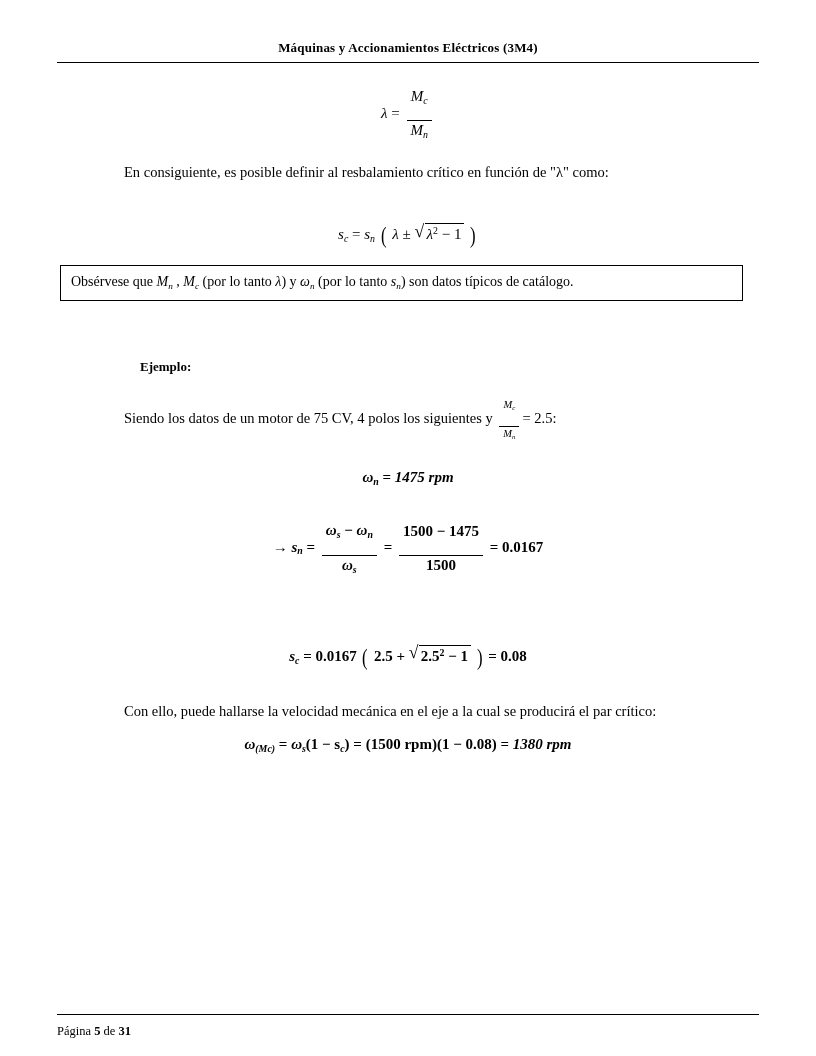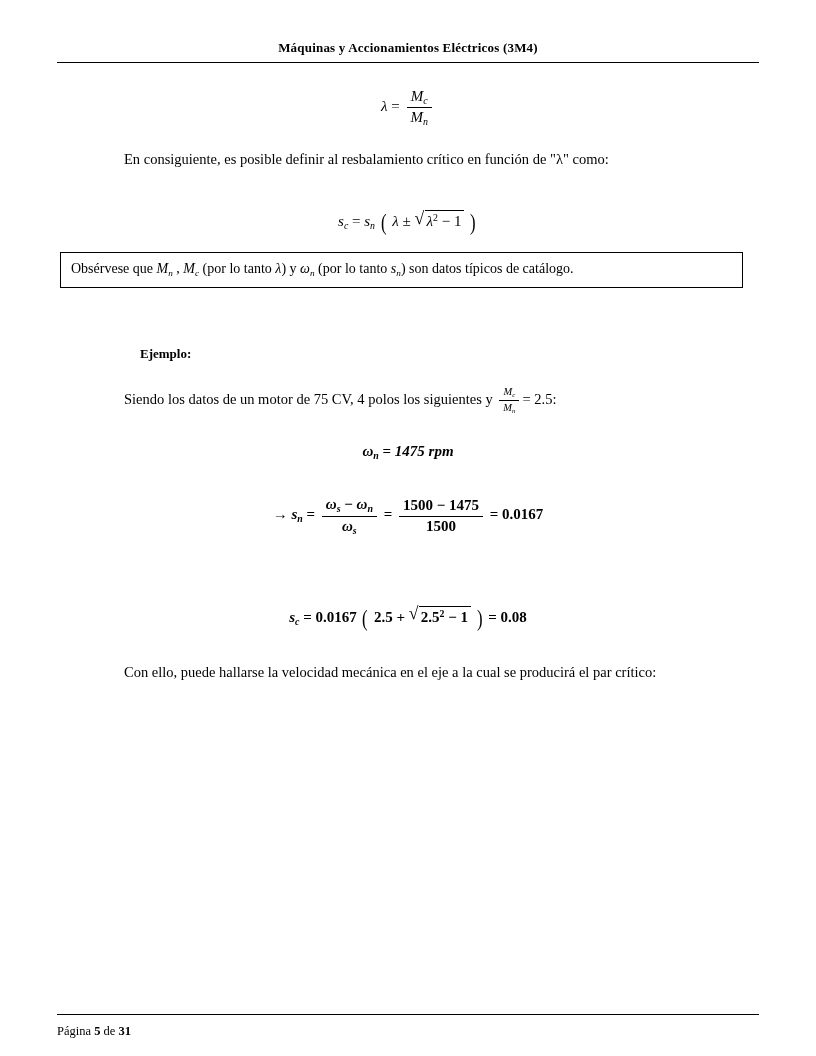--- a/index.html
+++ b/index.html
@@ -72,21 +72,21 @@
   }
   .frac {
     display: inline-block;
     vertical-align: middle;
     text-align: center;
     line-height: 1.15;
     margin: 0 3px;
   }
   .frac .num {
     display: block;
-    padding: 0 4px 1px 4px;
+    padding: 0 4px 14px 4px;
     border-bottom: 1.2px solid #000;
   }
   .frac .den {
     display: block;
     padding: 1px 4px 0 4px;
   }
   .frac.small { font-size: 0.72em; }
   .sqrt {
     display: inline-block;
     position: relative;
@@ -244,20 +244,29 @@
       <span class="sqrt bold"><span class="rad"><span>2.5</span><span class="sup">2</span> <span>− 1</span></span></span>
       <span class="paren-big bold">)</span>
       <span class="bold">=</span>
       <span class="bold">0.08</span>
     </div>
 
     <div class="spacer-md"></div>
 
     <p class="para">Con ello, puede hallarse la velocidad mecánica en el eje a la cual se producirá el par crítico:</p>
 
+    <div class="eq">
+      <span class="bi">ω</span><span class="sub bold">(Mc)</span>
+      <span class="bold">=</span>
+      <span class="bi">ω</span><span class="sub bold">s</span><span class="bold">(1 − s</span><span class="sub bold">c</span><span class="bold">)</span>
+      <span class="bold">=</span>
+      <span class="bold">(1500 rpm)(1 − 0.08)</span>
+      <span class="bold">=</span>
+      <span class="bi">1380 rpm</span>
+    </div>
 
   </div>
 
   <div class="footer-rule"></div>
   <div class="footer">
     <span>Página </span><span class="pagenum">5</span><span> de </span><span class="pagenum">31</span>
   </div>
 
 </div>
 

